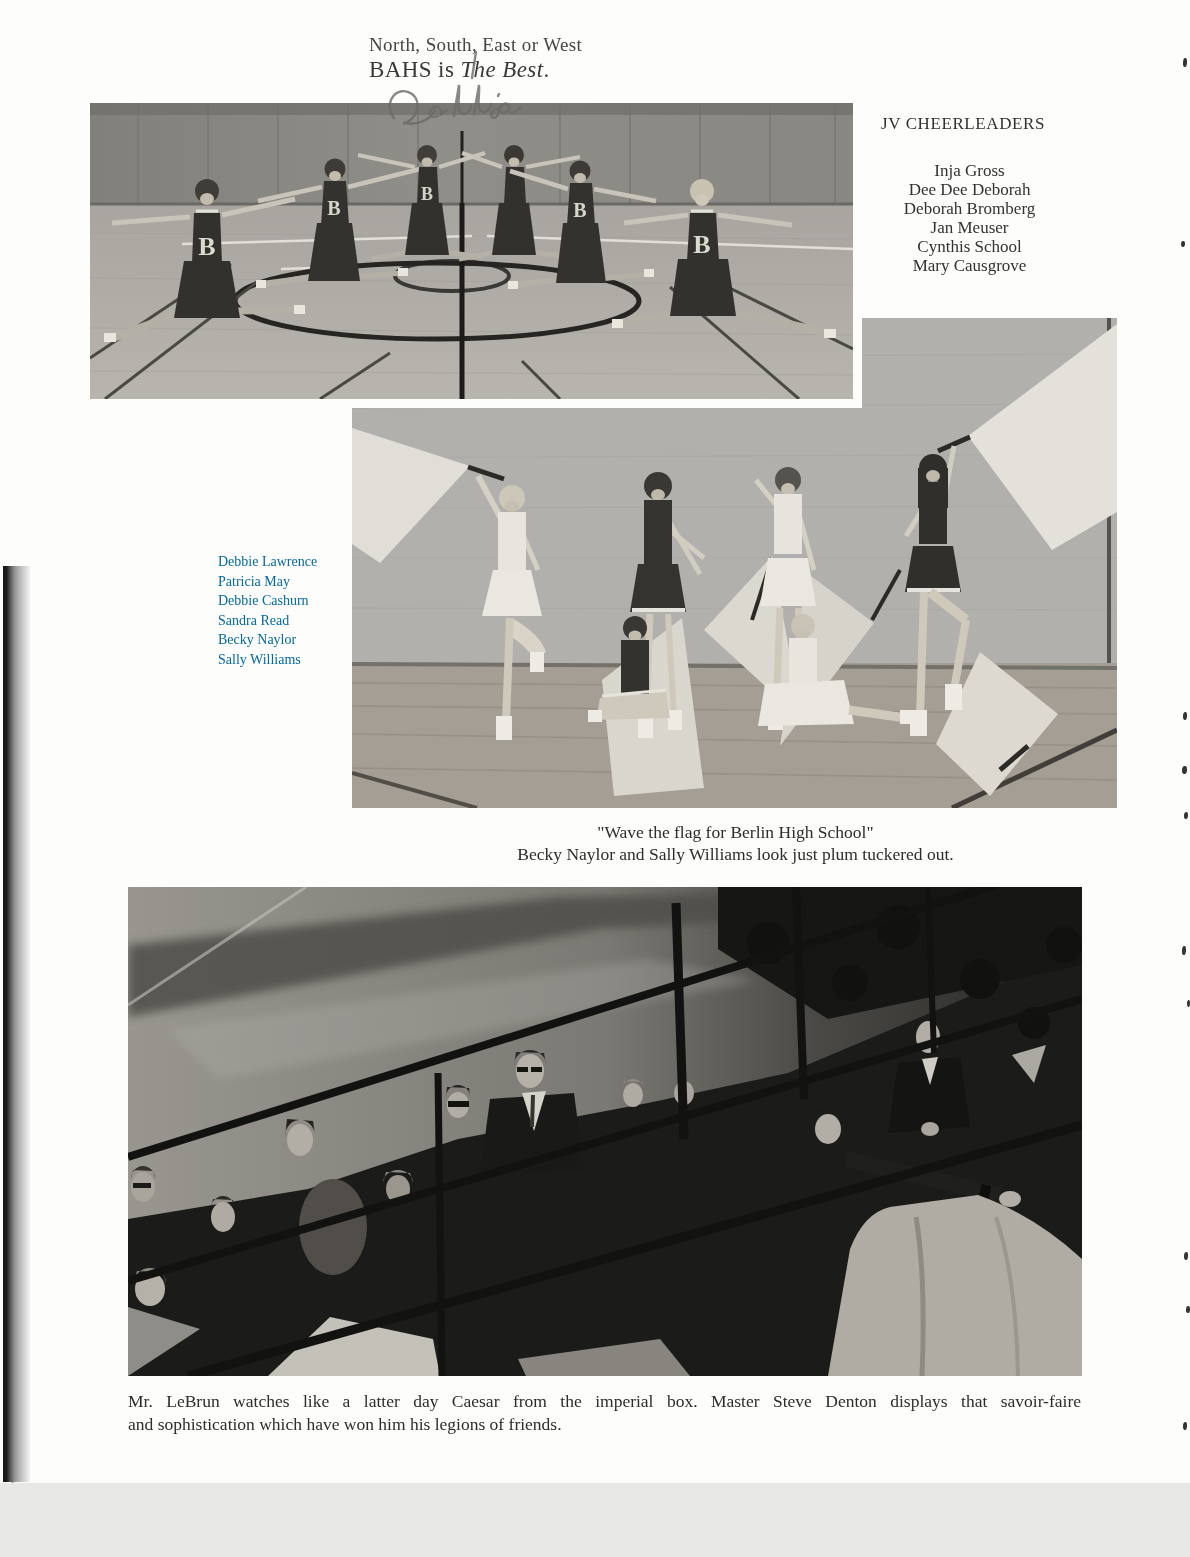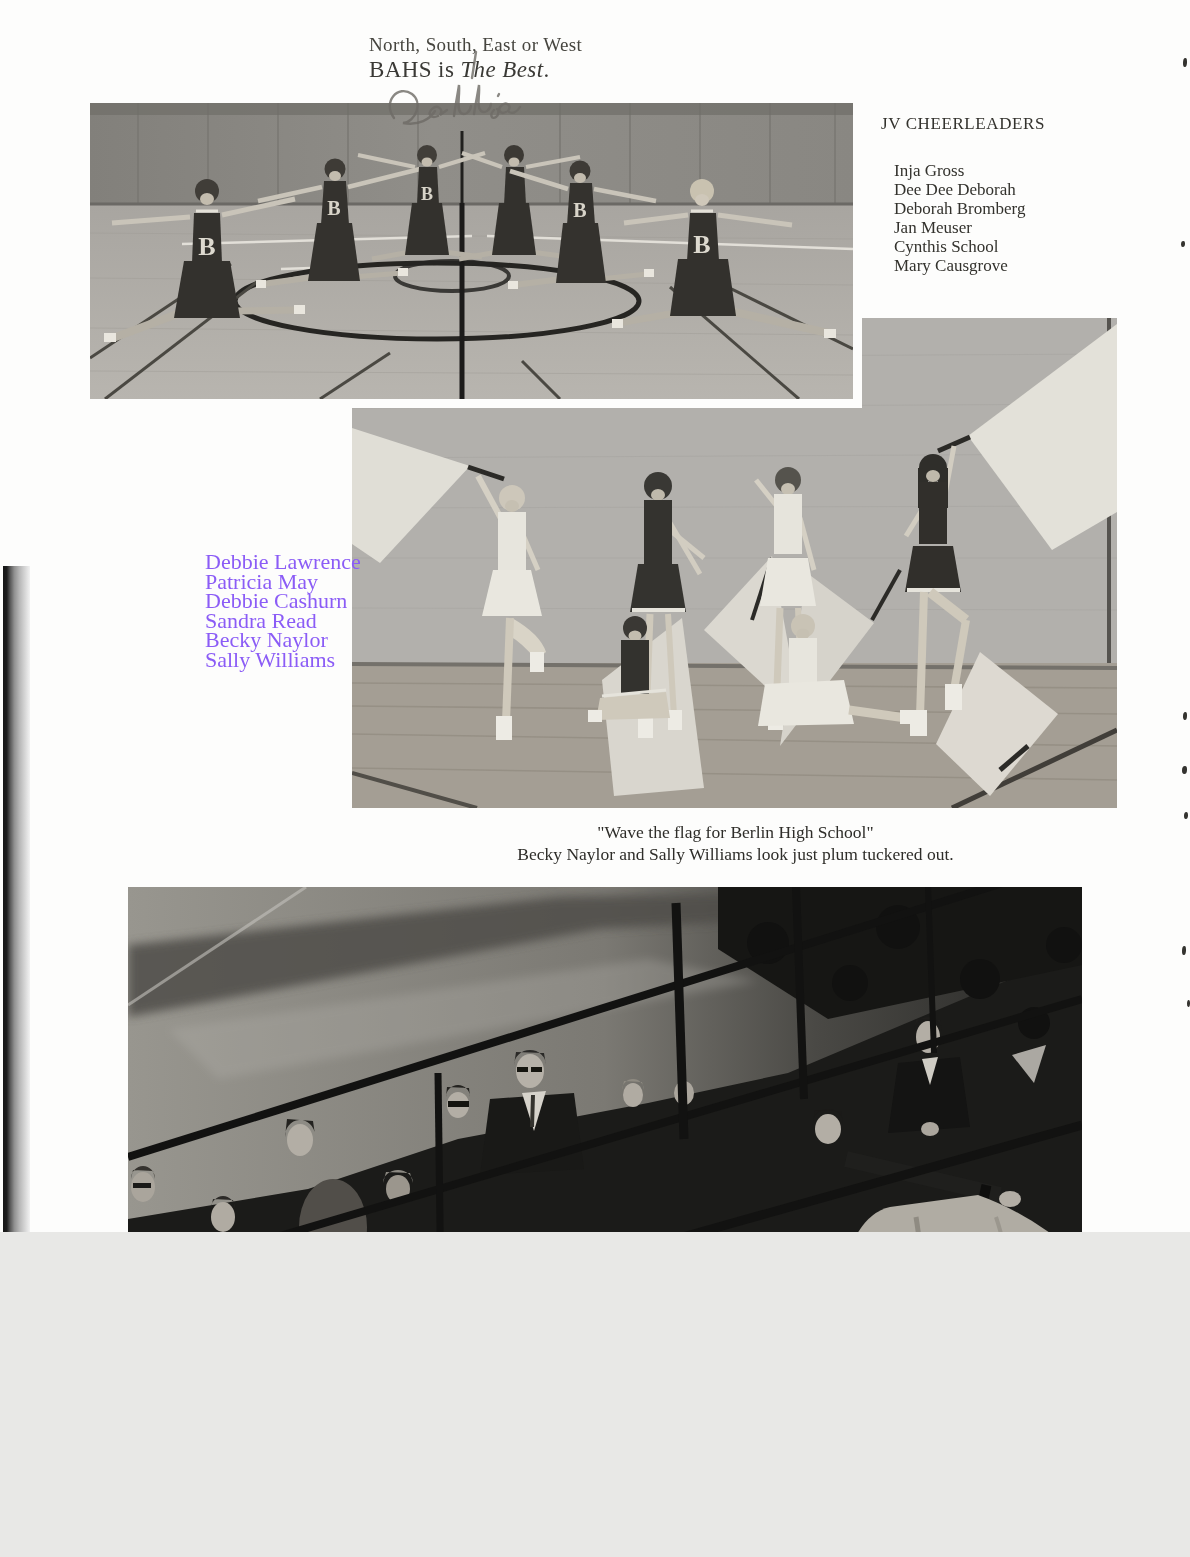--- a/index.html
+++ b/index.html
@@ -1,26 +1,26 @@
 <!DOCTYPE html>
 <html><head>
 <meta charset="utf-8">
 <style>
   html,body{margin:0;padding:0;background:#e8e8e6;}
-  .page{position:relative;width:1190px;height:1232px;margin:0 auto;background:#fdfdfc;
+  .page{position:relative;width:1190px;height:1483px;margin:0 auto;background:#fdfdfc;
         overflow:hidden;font-family:"Liberation Serif",serif;color:#2f2e2b;}
   
   .header-text{position:absolute;left:369px;top:32px;font-size:19px;line-height:25px;
                color:#46453f;letter-spacing:.4px;}
   .header-text .l2{font-size:23px;color:#3a3935;}
   .it{font-style:italic;}
-  .jv-block{position:absolute;left:881px;top:114px;font-size:17px;color:#33322d;}
+  .jv-block{position:absolute;left:881px;top:114px;font-size:17px;color:#33322d;text-align:center;}
   .jv-title{letter-spacing:.6px;margin:0 0 27px 0;}
   .jv-names div{margin-left:13px;line-height:19px;}
-  .flag-names{position:absolute;left:205px;top:552px;font-size:22px;line-height:19.6px;color:#8b5cf6;}
+  .flag-names{position:absolute;left:218px;top:552px;font-size:14px;line-height:19.6px;color:#0369a1;}
   .caption-mid{position:absolute;left:353px;top:822px;width:765px;text-align:center;
                font-size:17.5px;line-height:21.5px;color:#2e2d29;}
   .caption-bottom{position:absolute;left:128px;top:1390px;width:953px;font-size:17.5px;
                   line-height:23px;color:#2e2d29;}
   .caption-bottom .l1{text-align:justify;text-align-last:justify;}
   .page-number{position:absolute;left:84px;top:1486px;font-size:21px;color:#262624;
                transform:skewX(-4deg);}
   
   .photo{position:absolute;overflow:hidden;}
   .photo svg{display:block;width:100%;height:100%;}
@@ -426,20 +426,24 @@
         <line x1="0" y1="394" x2="954" y2="112" stroke-width="8"></line>
         <line x1="60" y1="489" x2="954" y2="238" stroke-width="9"></line>
         <line x1="548" y1="16" x2="556" y2="252" stroke-width="9"></line>
         <line x1="668" y1="0" x2="676" y2="212" stroke-width="8"></line>
         <line x1="800" y1="0" x2="806" y2="166" stroke-width="6"></line>
         <line x1="310" y1="186" x2="314" y2="489" stroke-width="7"></line>
       </g>
     </svg>
   </div>
 
+  <div class="caption-bottom">
+    <div class="l1">Mr. LeBrun watches like a latter day Caesar from the imperial box. Master Steve Denton displays that savoir-faire</div>
+    <div class="l2">and sophistication which have won him his legions of friends.</div>
+  </div>
 
   <div class="page-number">74</div>
 
   <div class="binding-strip"></div>
   <div class="binding-line"></div>
   <div class="smudge"></div>
   <div class="speck" style="left:1183px;top:58px;width:4px;height:9px;"></div>
   <div class="speck" style="left:1181px;top:241px;width:4px;height:6px;"></div>
   <div class="speck" style="left:1183px;top:712px;width:4px;height:8px;"></div>
   <div class="speck" style="left:1182px;top:766px;width:5px;height:8px;"></div>

